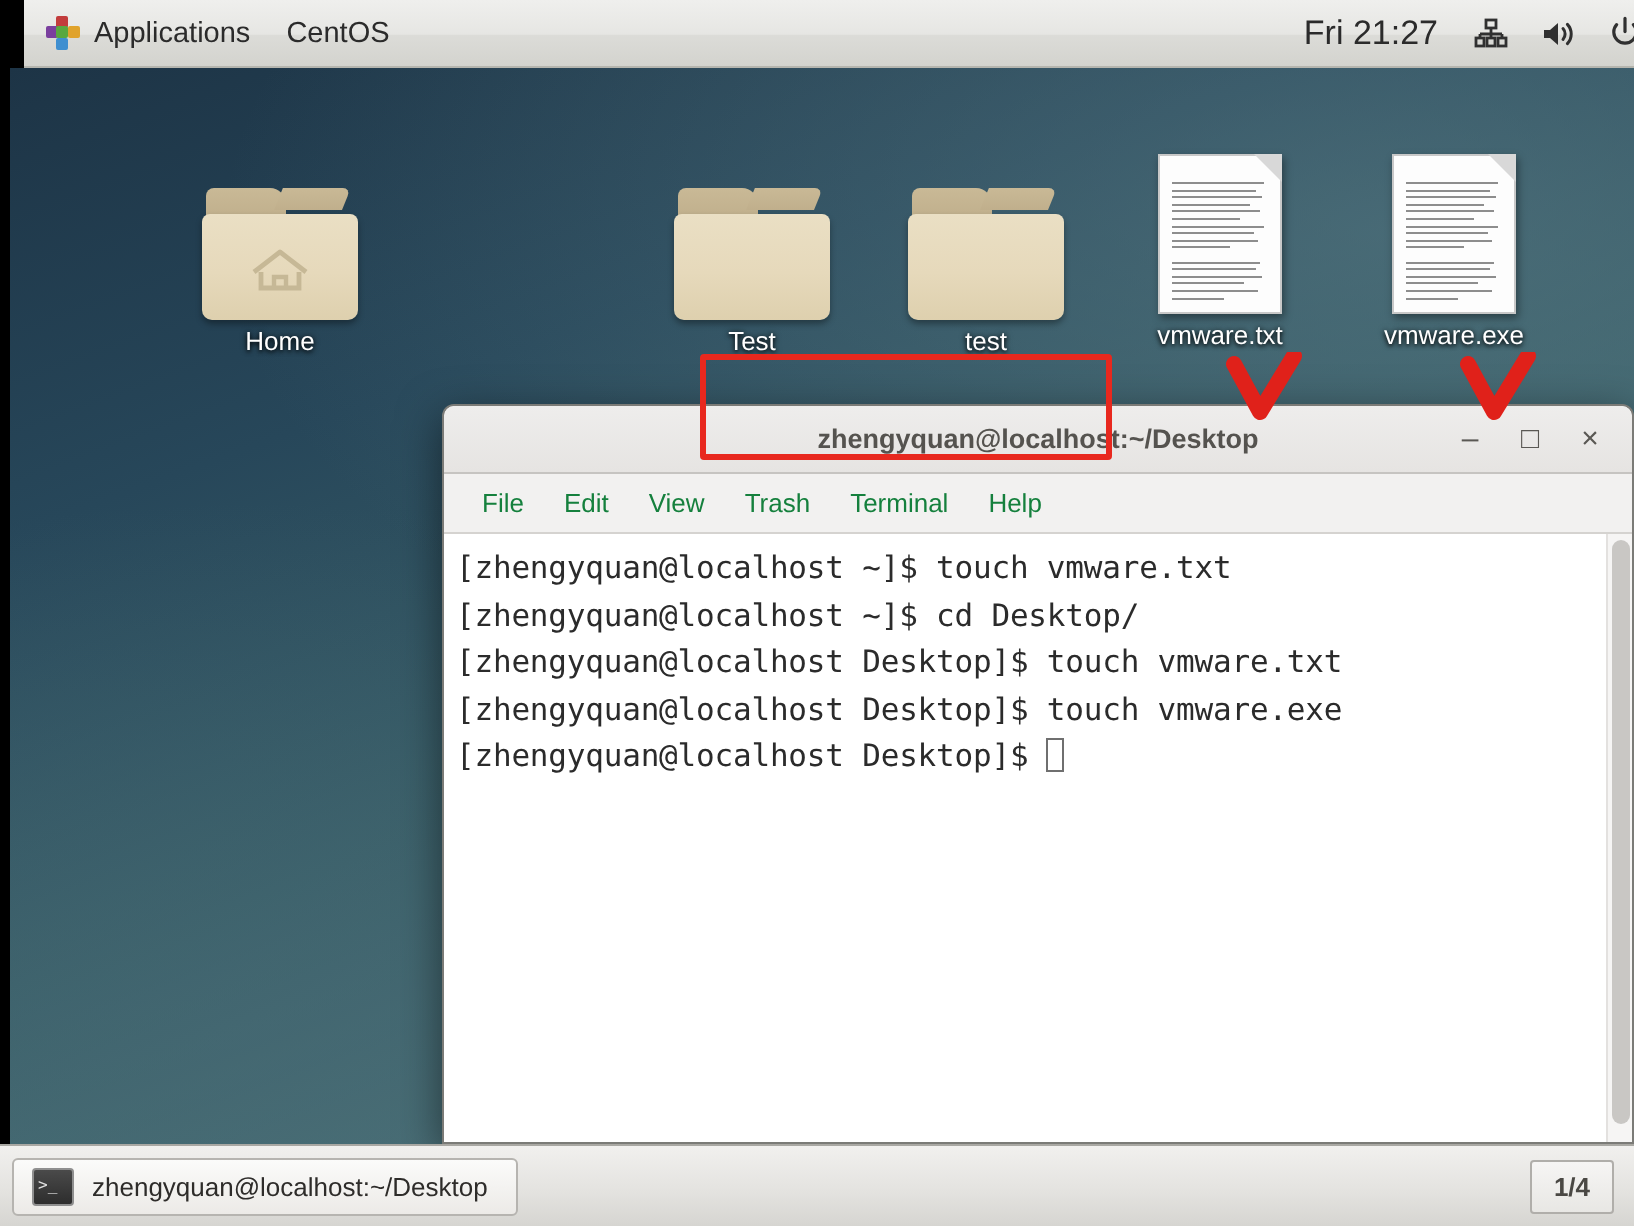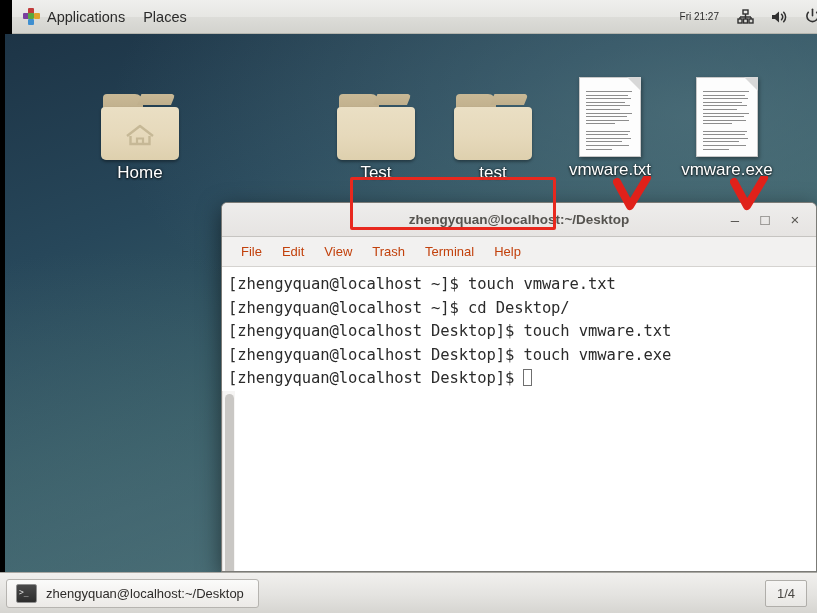--- a/index.html
+++ b/index.html
@@ -51,21 +51,21 @@
     position: absolute;
     width: 6px; height: 6px;
     display: block;
     border-radius: 1px;
   }
   #apps-icon i:nth-child(1) { left: 5px; top: 0px;  background: #c23c3c; }
   #apps-icon i:nth-child(2) { left: 11px; top: 5px; background: #e0a32c; }
   #apps-icon i:nth-child(3) { left: 5px; top: 11px; background: #3f8fd0; }
   #apps-icon i:nth-child(4) { left: 0px; top: 5px;  background: #7a3f9e; }
   #apps-icon i:nth-child(5) { left: 5px; top: 5px;  background: #58a83f; }
-  #clock { font-size: 10px; padding: 0 10px; }
+  #clock { font-size: 17px; padding: 0 10px; }
   .tray-icon { padding: 0 8px; display: flex; align-items: center; }
 
   
   #desktop {
     position: absolute;
     left: 5px; top: 34px;
     width: 812px; height: 538px;
     background:
       radial-gradient(ellipse 120% 90% at 85% 15%, rgba(92,126,135,0.55) 0%, rgba(92,126,135,0) 60%),
       radial-gradient(ellipse 100% 80% at 15% 90%, rgba(70,104,116,0.5) 0%, rgba(70,104,116,0) 62%),
@@ -80,21 +80,21 @@
     cursor: default;
   }
   .icon-art {
     height: 90px;
     display: flex;
     align-items: flex-end;
     justify-content: center;
   }
   .icon-label {
     margin-top: 3px;
-    font-size: 17px;
+    font-size: 13px;
     color: #ffffff;
     text-shadow: 0 1px 2px rgba(0,0,0,0.85), 0 0 3px rgba(0,0,0,0.6);
     white-space: nowrap;
   }
 
   
   .folder {
     position: relative;
     width: 78px; height: 66px;
   }
@@ -275,29 +275,28 @@
     background: #f2f1f0;
     border-bottom: 1px solid #d5d3d0;
     display: flex;
     align-items: center;
     padding-left: 10px;
     gap: 2px;
   }
   .menu-item {
     padding: 3px 9px;
     font-size: 13px;
-    color: #c2410c;
+    color: #15803d;
     cursor: default;
   }
   #term-body {
     position: relative;
     height: 306px;
     background: #ffffff;
     display: flex;
-    flex-direction: column;
   }
   #term-text {
     flex: 1 1 auto;
     padding: 6px 0 0 6px;
     font-family: "DejaVu Sans Mono", "Liberation Mono", monospace;
     font-size: 15.5px;
     line-height: 23.5px;
     color: #2b2b2b;
     white-space: pre;
     letter-spacing: -0.1px;
@@ -394,39 +393,40 @@
     background: linear-gradient(to bottom, #f6f5f4, #e8e7e4);
     border-radius: 2px;
     display: flex;
     align-items: center;
     justify-content: center;
     font-size: 13px;
     color: #4a4844;
     cursor: default;
     box-sizing: border-box;
     margin-right: 4px;
+    font-weight: bold;
   }
 </style>
 </head>
 <body>
 
 <div id="screen">
 
   <div id="top-panel">
     <div class="panel-item" id="apps-btn">
       <span id="apps-icon">
           <i></i>
           <i></i>
           <i></i>
           <i></i>
           <i></i>
         </span>
       <span>Applications</span>
     </div>
-    <div class="panel-item">Places</div>
+    <div class="panel-item">CentOS</div>
     <div class="panel-spacer"></div>
     <div class="panel-item" id="clock">Fri 21:27</div>
     <div class="tray-icon">
       <svg width="17" height="16" viewBox="0 0 17 16">
         <rect x="6" y="1" width="5" height="4" fill="none" stroke="#303030" stroke-width="1.4"></rect>
         <path d="M8.5 5 V8 M3 8 H14 M3 8 V10 M8.5 8 V10 M14 8 V10" stroke="#303030" stroke-width="1.4" fill="none"></path>
         <rect x="1" y="10" width="4" height="4" fill="none" stroke="#303030" stroke-width="1.4"></rect>
         <rect x="6.5" y="10" width="4" height="4" fill="none" stroke="#303030" stroke-width="1.4"></rect>
         <rect x="12" y="10" width="4" height="4" fill="none" stroke="#303030" stroke-width="1.4"></rect>
       </svg>

